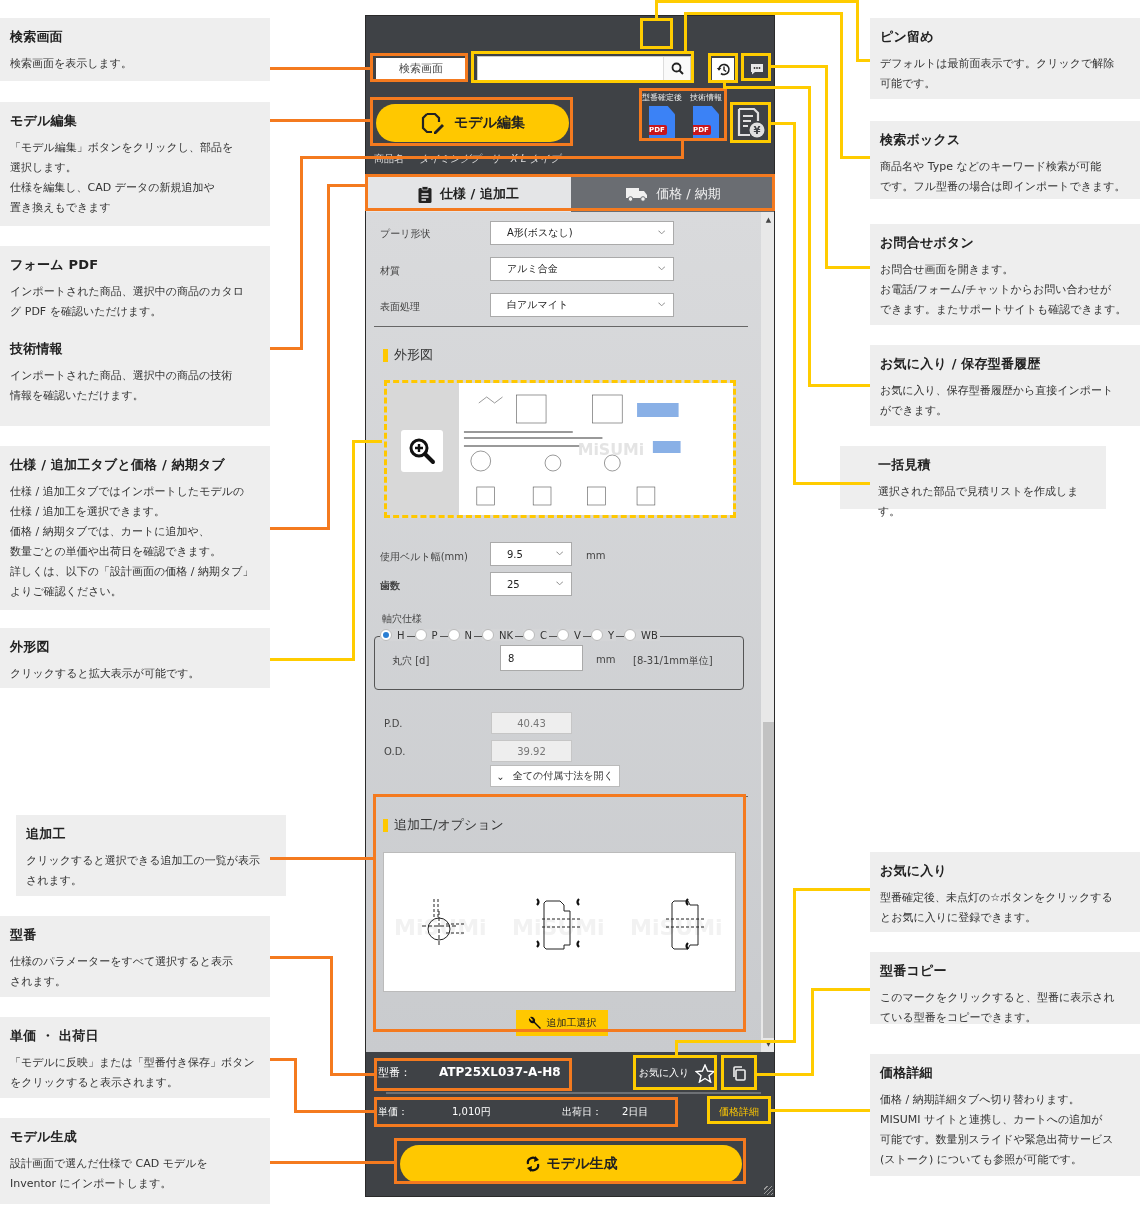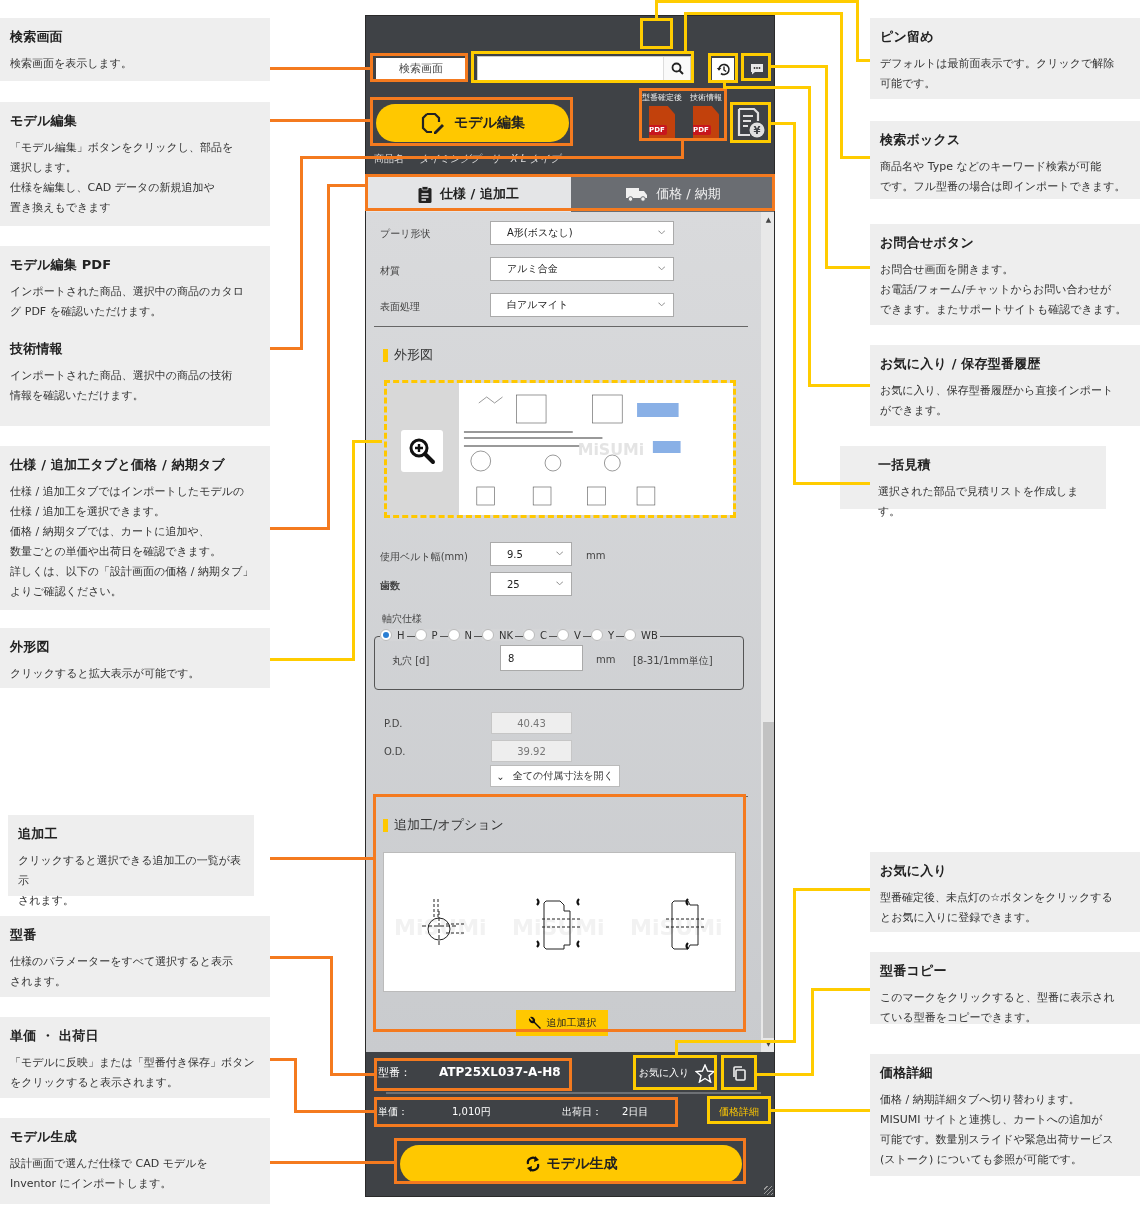--- a/index.html
+++ b/index.html
@@ -31,21 +31,21 @@
   .search-box input { position: absolute; left: 0; top: 0; width: 186px; height: 23px; border: none; outline: none; font-size: 11px; padding-left: 4px; background: transparent; }
   .search-box .sbtn { position: absolute; right: 0; top: 0; width: 27px; height: 23px; border-left: 1px solid #ddd; display: flex; align-items: center; justify-content: center; background: #fafafa; }
   .icon-btn { position: absolute; width: 22px; height: 22px; display: flex; align-items: center; justify-content: center; }
   .history-btn { left: 346px; top: 42px; background: #fff; }
   .contact-btn { left: 380px; top: 42px; }
 
   .model-edit-btn { position: absolute; left: 10px; top: 88px; width: 193px; height: 38px; border-radius: 19px; background: #ffc800; display: flex; align-items: center; justify-content: center; gap: 8px; font-size: 14px; color: #222; font-weight: bold; }
   .pdf-group { position: absolute; left: 276px; top: 76px; width: 84px; height: 58px; }
   .pdf-item { position: absolute; top: 0; width: 40px; height: 58px; text-align: center; }
   .pdf-item .lbl { font-size: 8px; color: #eee; white-space: nowrap; }
-  .pdf-doc { position: relative; margin: 3px auto 0; width: 26px; height: 34px; background: #c2410c; clip-path: polygon(0 0, 72% 0, 100% 24%, 100% 100%, 0 100%); }
+  .pdf-doc { position: relative; margin: 3px auto 0; width: 26px; height: 34px; background: #3b82f6; clip-path: polygon(0 0, 72% 0, 100% 24%, 100% 100%, 0 100%); }
   .pdf-doc .tag { position: absolute; left: -2px; bottom: 5px; background: #c8161d; color: #fff; font-size: 7px; font-weight: bold; padding: 1px 2px; border-radius: 2px; }
   .quote-btn { position: absolute; left: 367px; top: 88px; width: 36px; height: 38px; display: flex; align-items: center; justify-content: center; }
 
   .product-name { position: absolute; left: 8px; top: 136px; font-size: 10px; color: #ddd; }
   .product-name span.v { margin-left: 12px; font-style: italic; }
 
   .tabs { position: absolute; left: 0; top: 160px; width: 410px; height: 36px; }
   .tab { position: absolute; top: 0; height: 36px; display: flex; align-items: center; justify-content: center; gap: 8px; font-size: 13px; }
   .tab.active { left: 0; width: 205px; background: #e4e5e7; color: #222; font-weight: bold; }
   .tab.inactive { left: 205px; width: 205px; background: #6a6d72; color: #f0f0f0; }
@@ -107,41 +107,41 @@
   <p>検索画面を表示します。</p>
 </div>
 <div class="card" style="left:0;top:102px;width:270px;height:124px;">
   <h3>モデル編集</h3>
   <p>「モデル編集」ボタンをクリックし、部品を
 選択します。
 仕様を編集し、CAD データの新規追加や
 置き換えもできます</p>
 </div>
 <div class="card" style="left:0;top:246px;width:270px;height:180px;">
-  <h3>モデル編集 PDF</h3>
+  <h3>フォーム PDF</h3>
   <p style="margin-bottom:18px;">インポートされた商品、選択中の商品のカタロ
 グ PDF を確認いただけます。</p>
   <h3>技術情報</h3>
   <p>インポートされた商品、選択中の商品の技術
 情報を確認いただけます。</p>
 </div>
 <div class="card" style="left:0;top:446px;width:270px;height:164px;">
   <h3>仕様 / 追加工タブと価格 / 納期タブ</h3>
   <p>仕様 / 追加工タブではインポートしたモデルの
 仕様 / 追加工を選択できます。
 価格 / 納期タブでは、カートに追加や、
 数量ごとの単価や出荷日を確認できます。
 詳しくは、以下の「設計画面の価格 / 納期タブ」
 よりご確認ください。</p>
 </div>
 <div class="card" style="left:0;top:628px;width:270px;height:60px;">
   <h3>外形図</h3>
   <p>クリックすると拡大表示が可能です。</p>
 </div>
-<div class="card" style="left:8px;top:815px;width:246px;height:81px;">
+<div class="card" style="left:16px;top:815px;width:270px;height:81px;">
   <h3>追加工</h3>
   <p>クリックすると選択できる追加工の一覧が表示
 されます。</p>
 </div>
 <div class="card" style="left:0;top:916px;width:270px;height:81px;">
   <h3>型番</h3>
   <p>仕様のパラメーターをすべて選択すると表示
 されます。</p>
 </div>
 <div class="card" style="left:0;top:1017px;width:270px;height:81px;">

